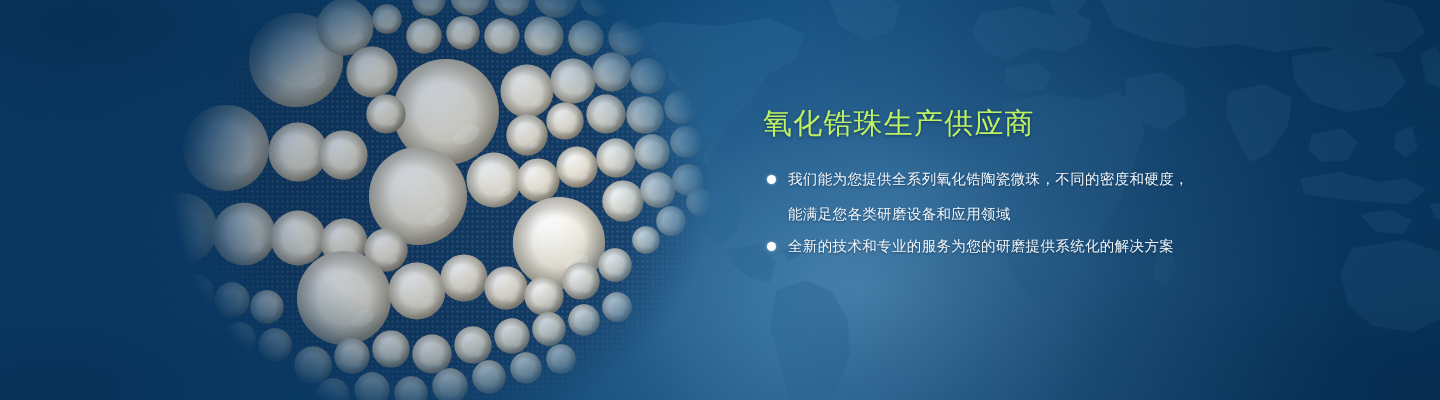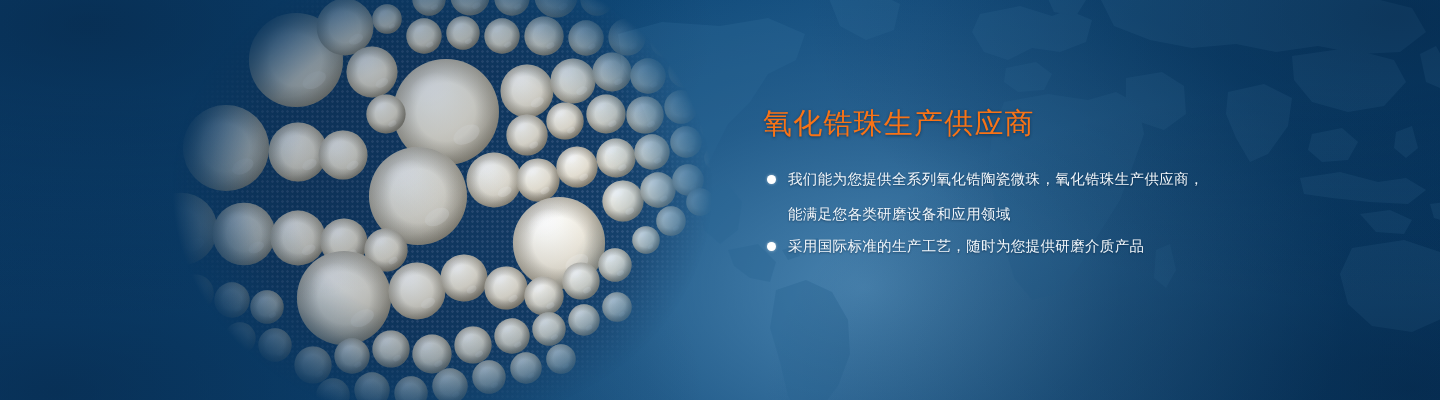--- a/index.html
+++ b/index.html
@@ -97,21 +97,21 @@
   }
 
   
   .copy {
     position: absolute;
     left: 763px;
     top: 104px;
     width: 500px;
   }
   .headline {
-    color: #f97316;
+    color: #bef264;
     font-size: 29px;
     line-height: 38px;
     letter-spacing: 1.2px;
     font-weight: 500;
     margin: 0 0 26px 0;
     text-shadow: 0 1px 3px rgba(2,24,48,0.55);
     white-space: nowrap;
   }
   .bullets {
     list-style: none;
@@ -348,26 +348,26 @@
 
   <div class="bg-vignette"></div>
 
   <div class="copy">
     <h1 class="headline">氧化锆珠生产供应商</h1>
 
     <ul class="bullets">
 
       <li class="bullet">
         <span class="dot"></span>
-        <span class="line">我们能为您提供全系列氧化锆陶瓷微珠，氧化锆珠生产供应商，</span>
+        <span class="line">我们能为您提供全系列氧化锆陶瓷微珠，不同的密度和硬度，</span>
         <span class="line">能满足您各类研磨设备和应用领域</span>
       </li>
 
-
       <li class="bullet">
         <span class="dot"></span>
-        <span class="line">采用国际标准的生产工艺，随时为您提供研磨介质产品</span>
+        <span class="line">全新的技术和专业的服务为您的研磨提供系统化的解决方案</span>
       </li>
+
 
     </ul>
   </div>
 
 </div>
 
 </body></html>

